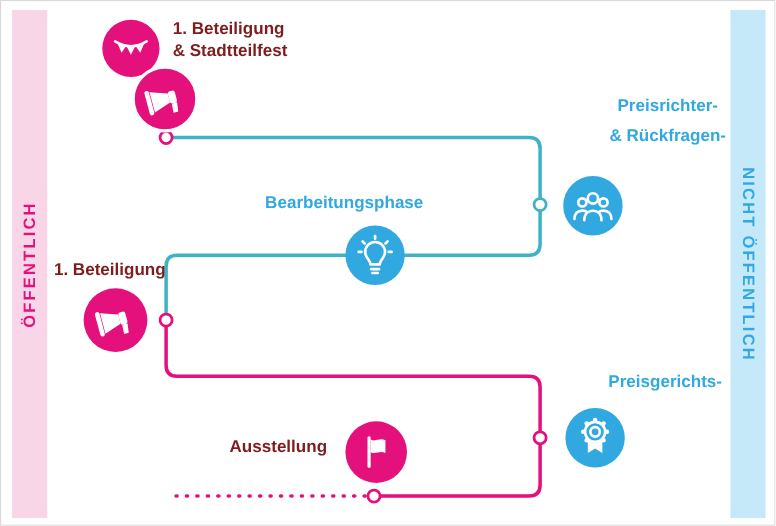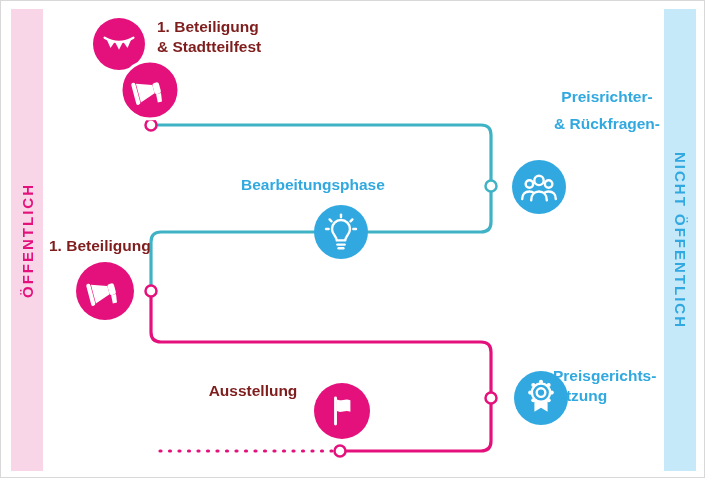--- a/index.html
+++ b/index.html
@@ -151,22 +151,21 @@
   </div>
 
   <div class="lbl blue ta-c" style="left:240px;top:174px;width:200px;">
     <div>Bearbeitungsphase</div>
   </div>
 
   <div class="lbl pink" style="left:48px;top:235px;">
     <div>1. Beteiligung</div>
   </div>
 
-  <div class="lbl blue ta-c" style="left:552px;top:365px;width:118px;">
+  <div class="lbl blue ta-c" style="left:552px;top:337px;width:118px;">
     <div>Preisgerichts-</div>
-    <div>sitzung</div>
   </div>
 
-  <div class="lbl pink ta-r" style="left:196px;top:380px;width:112px;">
+  <div class="lbl pink ta-r" style="left:196px;top:396px;width:112px;">
     <div>Ausstellung</div>
   </div>
 
 </div>
 
 </body></html>

